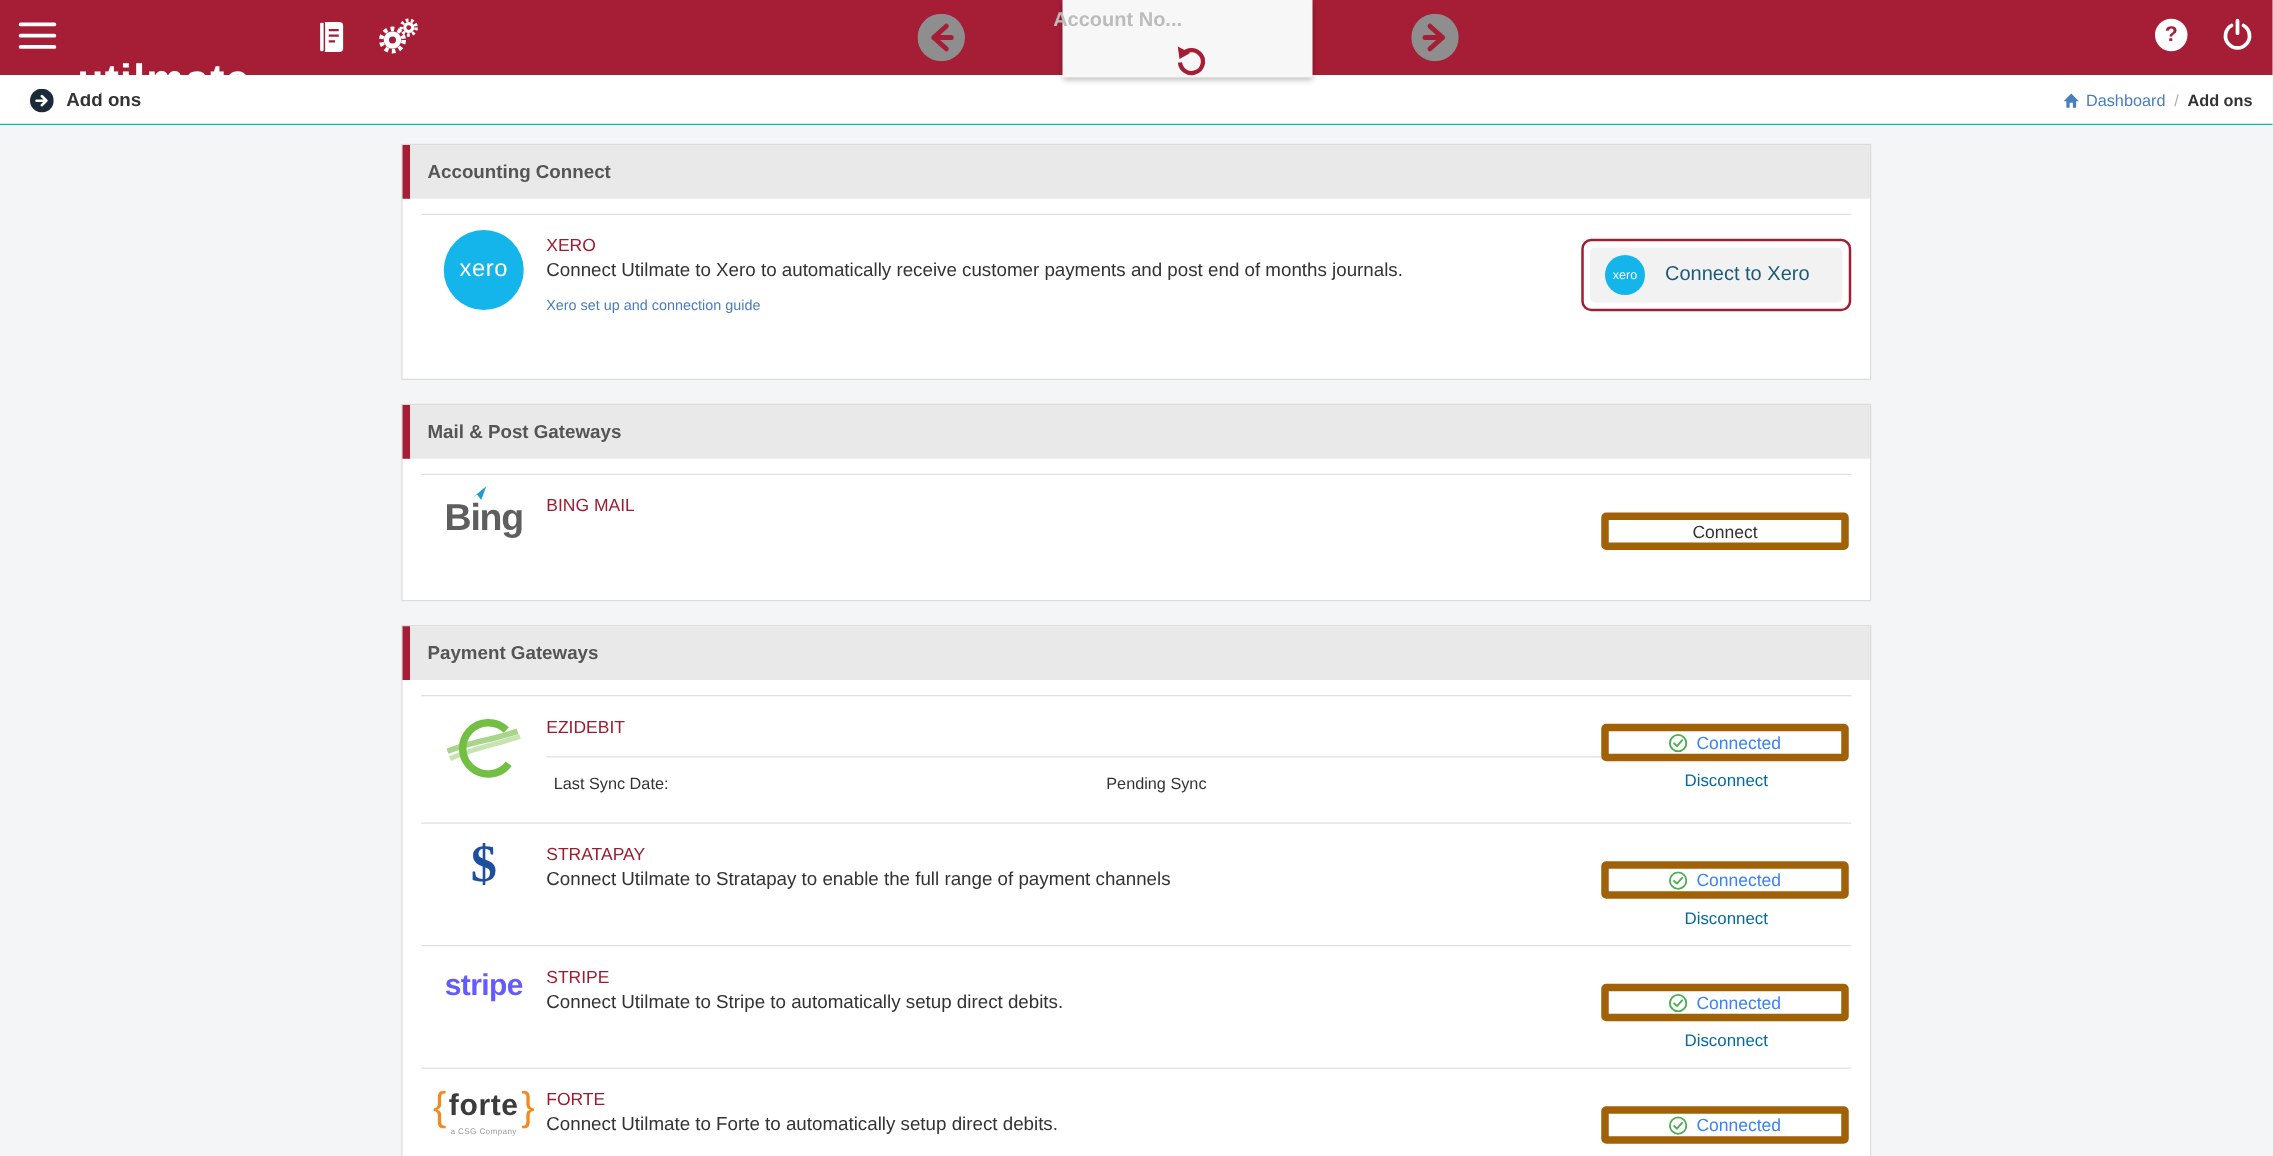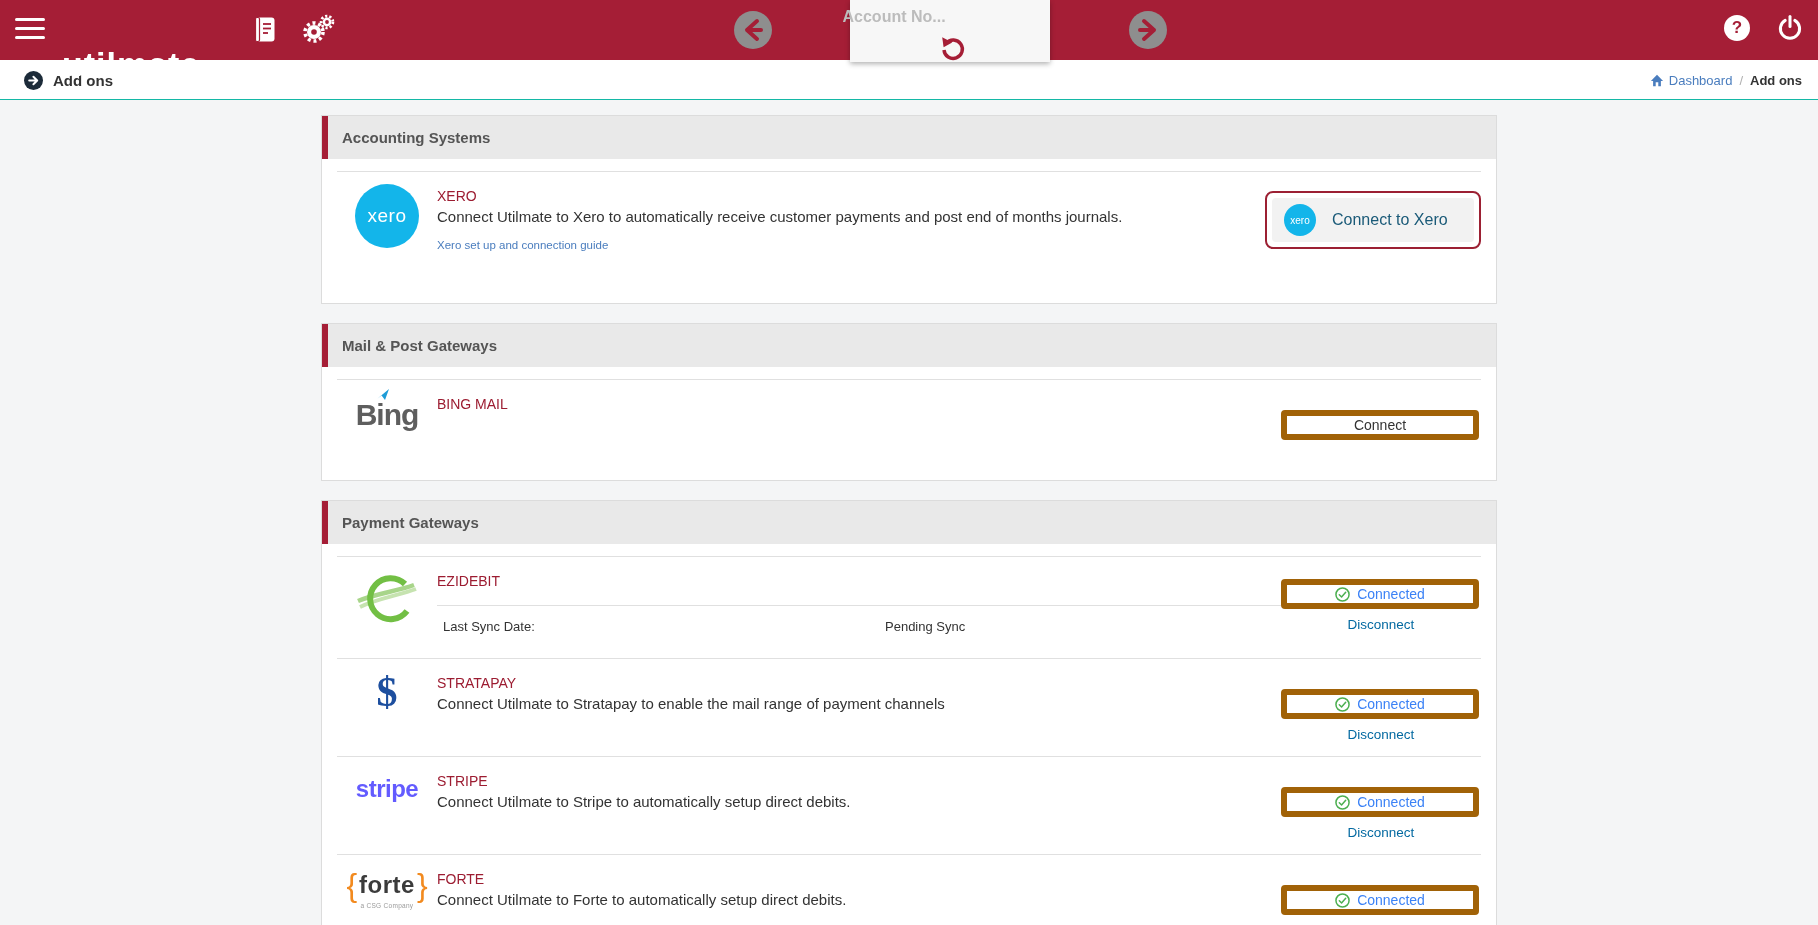--- a/index.html
+++ b/index.html
@@ -153,21 +153,21 @@
     </span>
     <span class="crumb-sep">/</span>
     <span class="crumb-current">Add ons</span>
   </div>
 </div>
 
 <div class="content">
 
   <div class="card">
     <div class="section-header">
-      <span class="section-title">Accounting Systems</span>
+      <span class="section-title">Accounting Connect</span>
     </div>
     <div class="rows pad-b-lg">
       <div class="row">
         <div class="logo-col">
           <div class="xero-logo">
             <span>xero</span>
           </div>
         </div>
         <div class="text-col">
           <div class="item-name">XERO</div>
@@ -248,21 +248,21 @@
       </div>
 
       <div class="row">
         <div class="logo-col">
           <div class="strata-logo">
             <span>$</span>
           </div>
         </div>
         <div class="text-col">
           <div class="item-name">STRATAPAY</div>
-          <div class="item-desc">Connect Utilmate to Stratapay to enable the mail range of payment channels</div>
+          <div class="item-desc">Connect Utilmate to Stratapay to enable the full range of payment channels</div>
         </div>
         <div class="action-col mt-lg">
           <div class="btn connected">
             <svg width="15" height="15" viewBox="0 0 16 16">
               <circle cx="8" cy="8" r="7" fill="none" stroke="#4caf50" stroke-width="1.6"></circle>
               <path d="M4.6 8.3 L7 10.6 L11.4 5.6" fill="none" stroke="#4caf50" stroke-width="1.6" stroke-linecap="round" stroke-linejoin="round"></path>
             </svg>
             <span>Connected</span>
           </div>
           <div class="disconnect-link">Disconnect</div>

